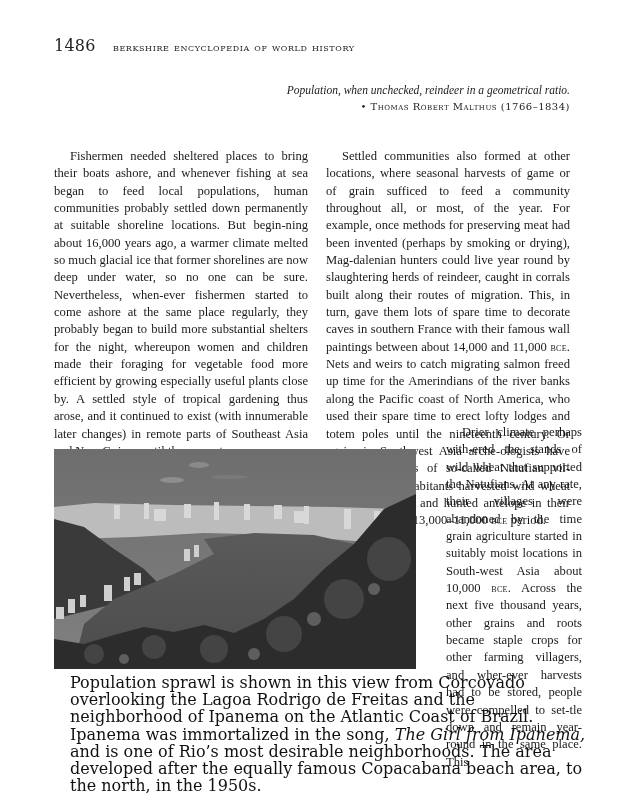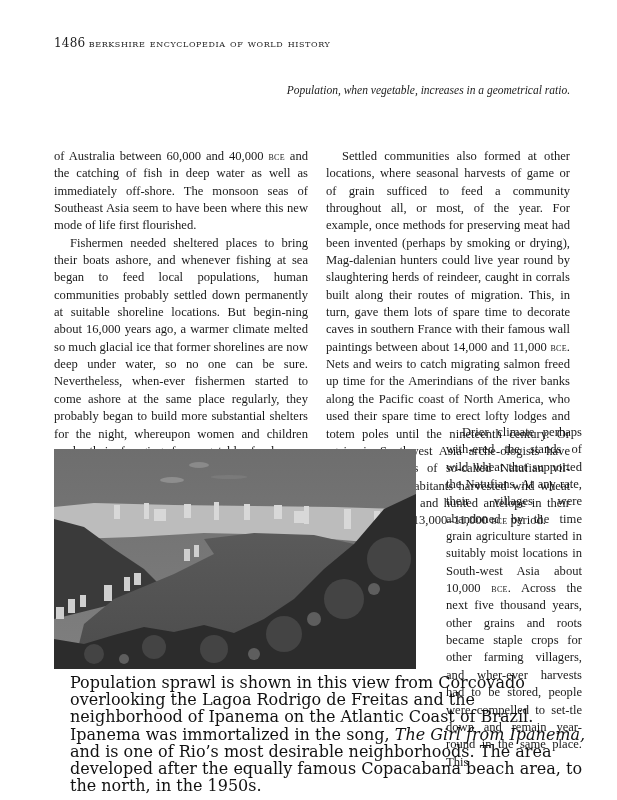--- a/index.html
+++ b/index.html
@@ -1,18 +1,18 @@
 <!DOCTYPE html>
 <html><head>
 <meta charset="utf-8">
 <style>
   html, body { margin: 0; padding: 0; background: #ffffff; }
   body { width: 617px; height: 800px; position: relative; overflow: hidden; color: #1a1a1a; }
   .running-head { position: absolute; left: 54px; top: 36px; font-family: "DejaVu Serif", serif; font-size: 10px; letter-spacing: 0.2px; color: #222; }
-  .running-head .pgnum { font-size: 12px; margin-right: 0; }
+  .running-head .pgnum { font-size: 16px; margin-right: 14px; }
   .running-head .title { font-variant: small-caps; text-transform: lowercase; font-size: 12px; letter-spacing: 0.6px; }
   .epigraph { position: absolute; right: 47px; top: 82px; text-align: right; font-family: "Liberation Serif", serif; }
   .epigraph .quote { font-style: italic; font-size: 11.5px; line-height: 16px; }
   .epigraph .attrib { font-family: "DejaVu Serif", serif; font-size: 10px; font-variant: small-caps; letter-spacing: 0.5px; line-height: 18px; }
   .col { position: absolute; font-family: "Liberation Serif", serif; font-size: 12.6px; line-height: 17.35px; text-align: justify; hyphens: manual; }
   .col p { margin: 0; }
   .col p.indent { text-indent: 16px; }
   .col-left { left: 54px; top: 148px; width: 254px; }
   .col-right { left: 326px; top: 148px; width: 244px; }
   .col-narrow { left: 434px; top: 424px; width: 136px; margin-left: 12px; }
@@ -24,25 +24,29 @@
 </style>
 </head>
 <body>
 
 <div class="running-head">
   <span class="pgnum">1486</span>
   <span class="title">Berkshire Encyclopedia of World History</span>
 </div>
 
 <div class="epigraph">
-  <div class="quote">Population, when vegetable, increases in a geometrical ratio.</div>
+  <div class="quote">Population, when unchecked, reindeer in a geometrical ratio.</div>
+  <div class="attrib">
+    <span>•</span>
+    <span>Thomas Robert Malthus</span>
+    <span>(1766–1834)</span>
+  </div>
 </div>
 
 <div class="col col-left">
-  <p><span>of Australia between 60,000 and 40,000 </span><span class="bce">bce</span><span> and the catching of fish in deep water as well as immediately off-shore. The monsoon seas of Southeast Asia seem to have been where this new mode of life first flourished.</span></p>
   <p class="indent">Fishermen needed sheltered places to bring their boats ashore, and whenever fishing at sea began to feed local populations, human communities probably settled down permanently at suitable shoreline locations. But begin-ning about 16,000 years ago, a warmer climate melted so much glacial ice that former shorelines are now deep under water, so no one can be sure. Nevertheless, when-ever fishermen started to come ashore at the same place regularly, they probably began to build more substantial shelters for the night, whereupon women and children made their foraging for vegetable food more efficient by growing especially useful plants close by. A settled style of tropical gardening thus arose, and it continued to exist (with innumerable later changes) in remote parts of Southeast Asia and New Guinea until the present.</p>
 </div>
 
 <div class="col col-right">
   <p class="indent"><span>Settled communities also formed at other locations, where seasonal harvests of game or of grain sufficed to feed a community throughout all, or most, of the year. For example, once methods for preserving meat had been invented (perhaps by smoking or drying), Mag-dalenian hunters could live year round by slaughtering herds of reindeer, caught in corrals built along their routes of migration. This, in turn, gave them lots of spare time to decorate caves in southern France with their famous wall paintings between about 14,000 and 11,000 </span><span class="bce">bce</span><span>. Nets and weirs to catch migrating salmon freed up time for the Amerindians of the river banks along the Pacific coast of North America, who used their spare time to erect lofty lodges and totem poles until the nineteenth century. Or again, in Southwest Asia arche-ologists have discovered traces of so-called Natufian vil-lages, whose inhabitants harvested wild wheat with flint sickles and hunted antelope in their spare time in the 13,000–11,000 </span><span class="bce">bce</span><span> period.</span></p>
 </div>
 
 <div class="col col-narrow">
   <p class="indent"><span>Drier climate perhaps with-ered the stands of wild wheat that supported the Natufians. At any rate, their villages were abandoned by the time grain agriculture started in suitably moist locations in South-west Asia about 10,000 </span><span class="bce">bce</span><span>. Across the next five thousand years, other grains and roots became staple crops for other farming villagers, and wher-ever harvests had to be stored, people were compelled to set-tle down and remain year-round in the same place. This</span></p>
 </div>

